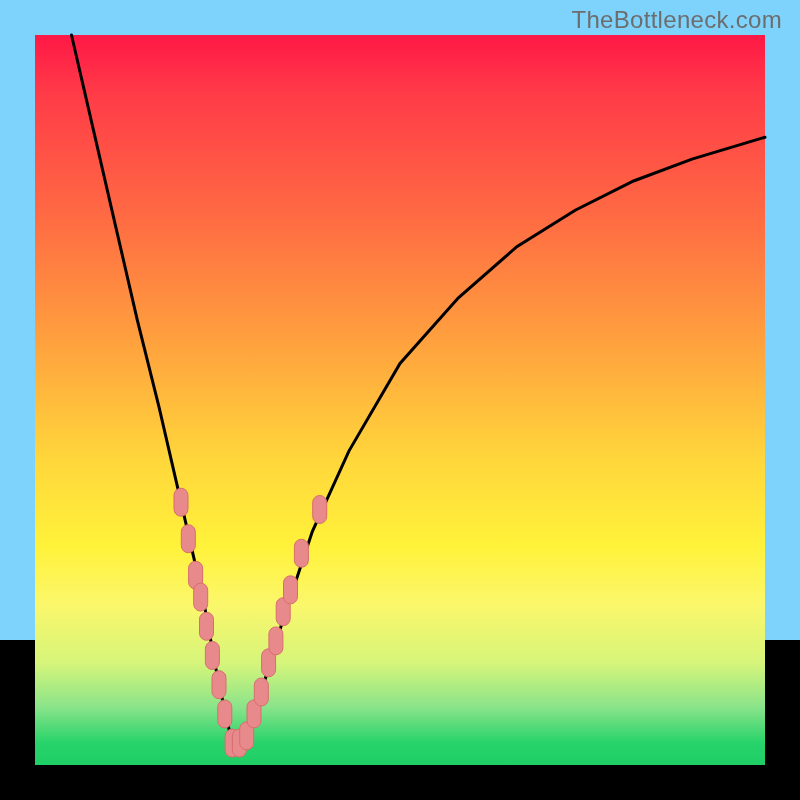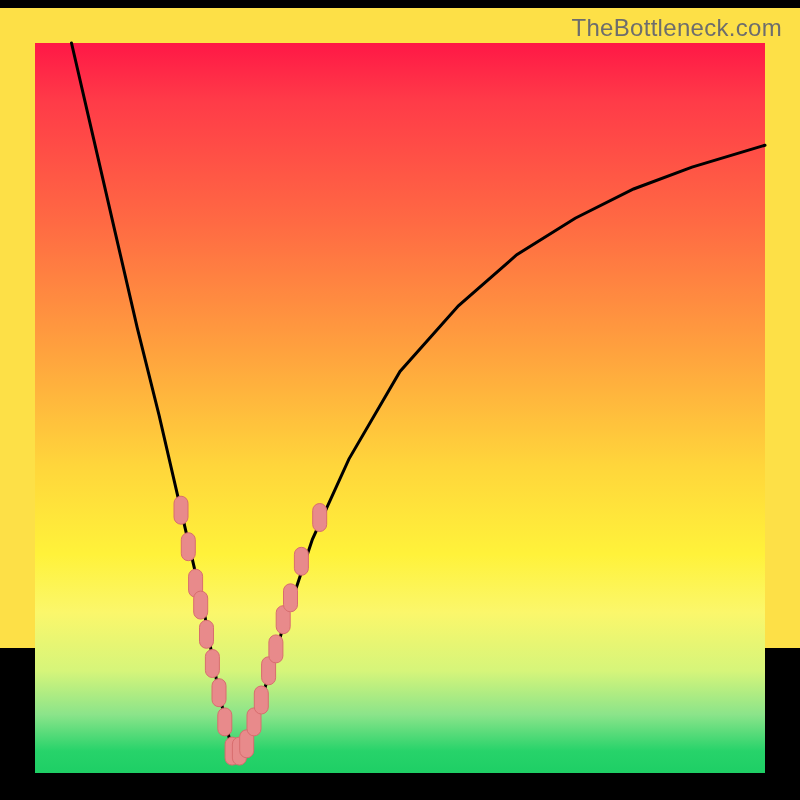--- a/index.html
+++ b/index.html
@@ -7,24 +7,24 @@
     padding: 0;
     width: 800px;
     height: 800px;
     overflow: hidden;
     background: #000;
     font-family: Arial, Helvetica, sans-serif;
   }
   .frame {
     position: absolute;
     left: 0;
-    top: 8px;
+    top: 0;
     width: 800px;
     height: 640px;
-    background: #fde047;
+    background: #7dd3fc;
   }
   .plot-area {
     position: absolute;
     left: 35px;
     top: 35px;
     width: 730px;
     height: 730px;
     
     background: linear-gradient(to bottom,
       #ff1846 0%,

